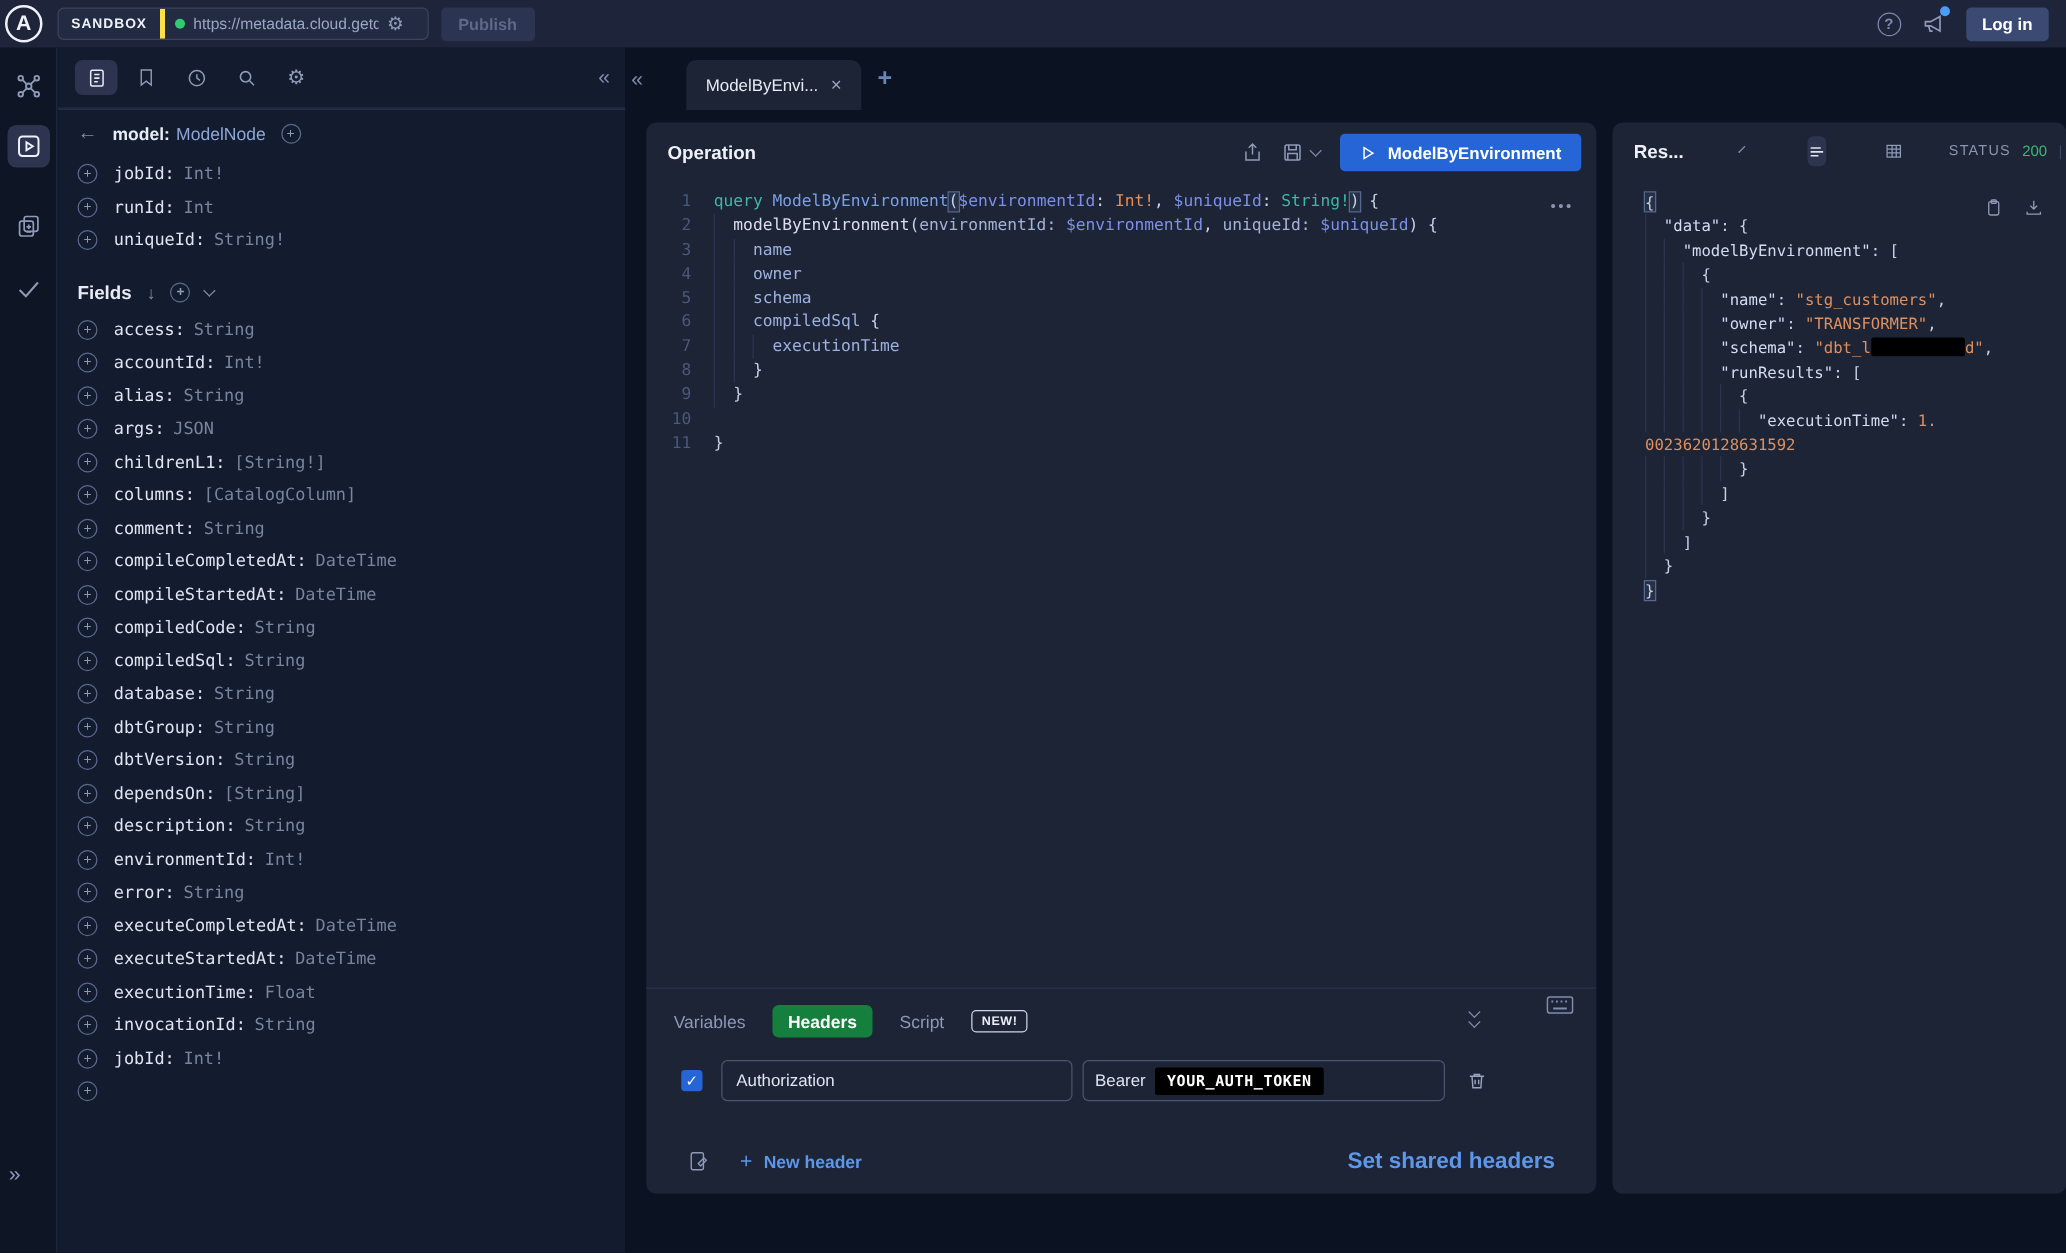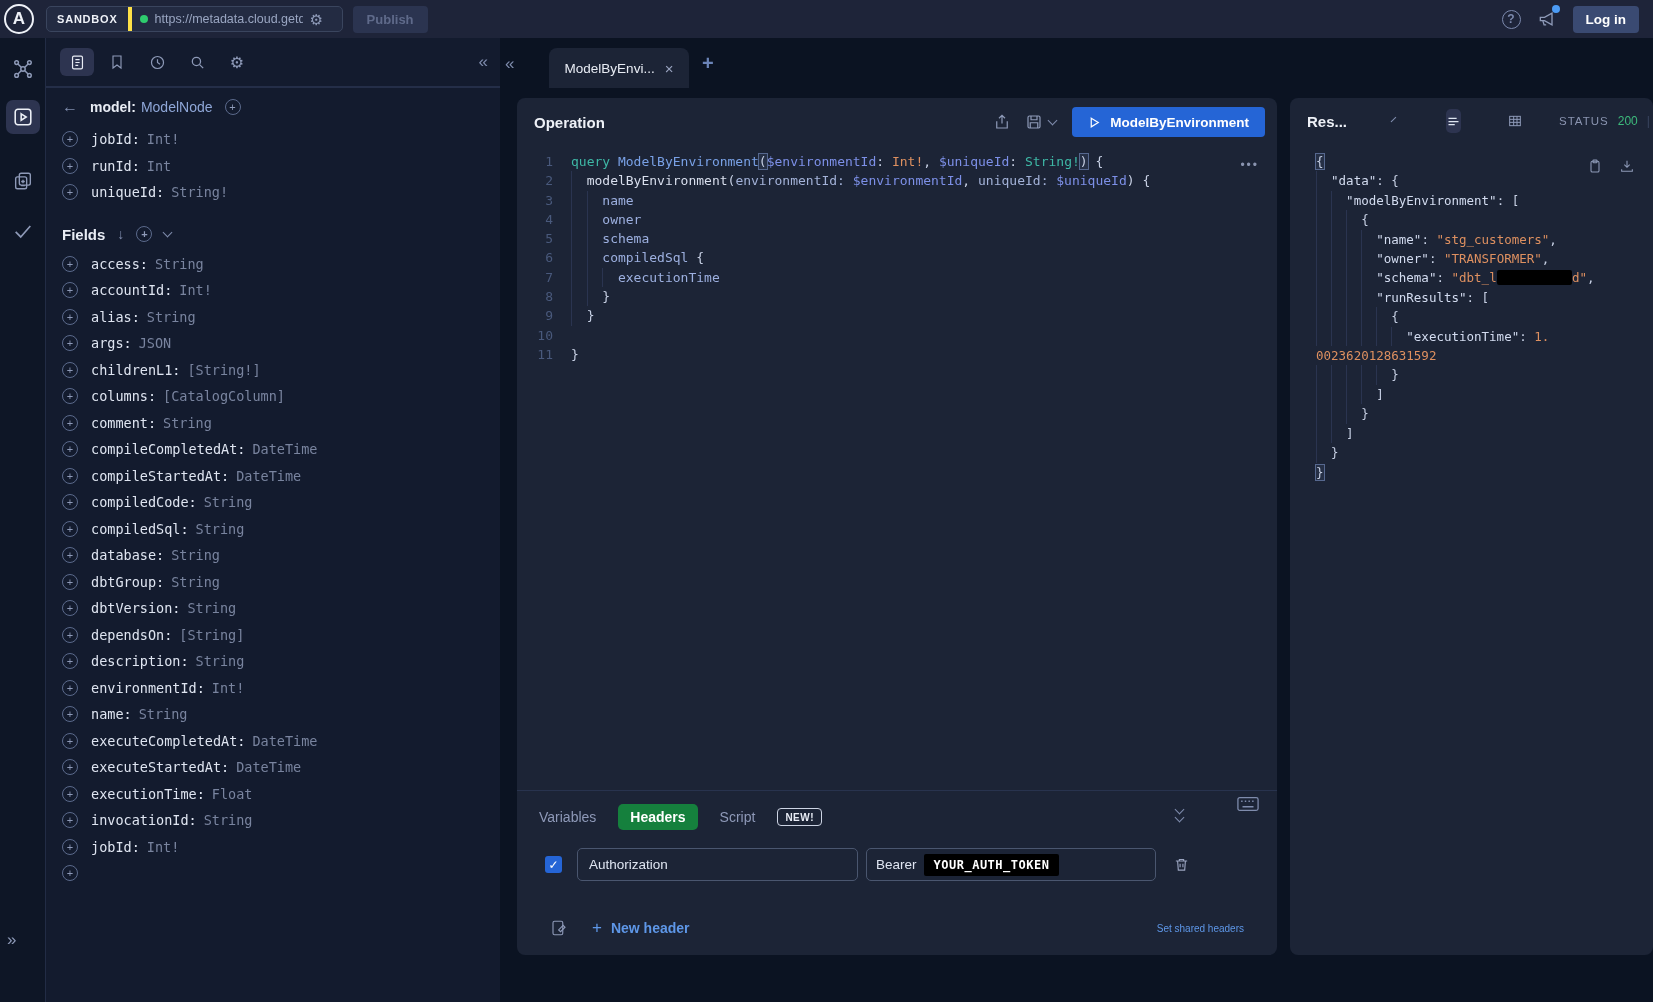--- a/index.html
+++ b/index.html
@@ -86,21 +86,21 @@
   .req-inputs { position:absolute; left:28px; top:750px; display:flex; align-items:center; }
   .cbx { width:17px; height:17px; background:var(--accent); border-radius:3px; color:#fff; font-size:12px; display:flex; align-items:center; justify-content:center; }
   .keyinput { margin-left:15px; width:281px; height:33px; background:#1c2436; border:1px solid #4a566f; border-radius:5px; color:#dfe5f1; font-size:13.5px; padding:0 11px; }
   .valfield { margin-left:8px; width:290px; height:33px; border:1px solid #4a566f; border-radius:5px; display:flex; align-items:center; padding:0 9px; color:#dfe5f1; font-size:13.5px; gap:7px; }
   .tokenpill { background:#000; color:#fff; font-family:"DejaVu Sans Mono", monospace; font-weight:bold; font-size:12px; padding:4px 10px; border-radius:2px; letter-spacing:.5px; }
   .trash { margin-left:17px; color:#9aa4c0; }
   .req-footer { position:absolute; left:33px; top:820px; width:694px; display:flex; align-items:center; }
   .editjson { color:#8e9ab8; }
   .newheader { margin-left:24px; color:var(--link); font-size:14px; font-weight:bold; display:flex; align-items:center; gap:9px; }
   .newheader .plus { font-size:17px; font-weight:normal; }
-  .setshared { margin-left:auto; color:var(--link); font-size:10px; font-weight:normal; }
+  .setshared { margin-left:auto; color:var(--link); font-size:18px; font-weight:bold; }
 
   
   .respcard { position:absolute; left:790px; top:60px; width:363px; height:857px; background:#1c2436; border-radius:8px; }
   .resphead { display:flex; align-items:center; height:46px; padding:0 14px 0 17px;gap:36px; }
   .resphead .t { font-size:15px; font-weight:bold; color:#eef1f7; margin-right:10px; }
   .fmt-tile { width:26px; height:24px; background:#2d3450; border-radius:5px; display:flex; align-items:center; justify-content:center; color:#dfe5f1; margin-left:16px; }
   .tbl-tile { margin-left:10px; color:#8e9ab8; display:flex; align-items:center; }
   .statusblk { margin-left:auto; display:flex; align-items:center; gap:9px; font-size:12px; }
   .statusblk .lbl { color:#8a94b0; letter-spacing:1px; font-size:11.5px; }
   .statusblk .code { color:var(--status-ok); }
@@ -316,21 +316,21 @@
         <span class="fname">description:</span>
         <span class="ftype">String</span>
       </div>
       <div class="fieldrow">
         <span class="cplus">+</span>
         <span class="fname">environmentId:</span>
         <span class="ftype">Int!</span>
       </div>
       <div class="fieldrow">
         <span class="cplus">+</span>
-        <span class="fname">name:</span>
+        <span class="fname">error:</span>
         <span class="ftype">String</span>
       </div>
       <div class="fieldrow">
         <span class="cplus">+</span>
         <span class="fname">executeCompletedAt:</span>
         <span class="ftype">DateTime</span>
       </div>
       <div class="fieldrow">
         <span class="cplus">+</span>
         <span class="fname">executeStartedAt:</span>

